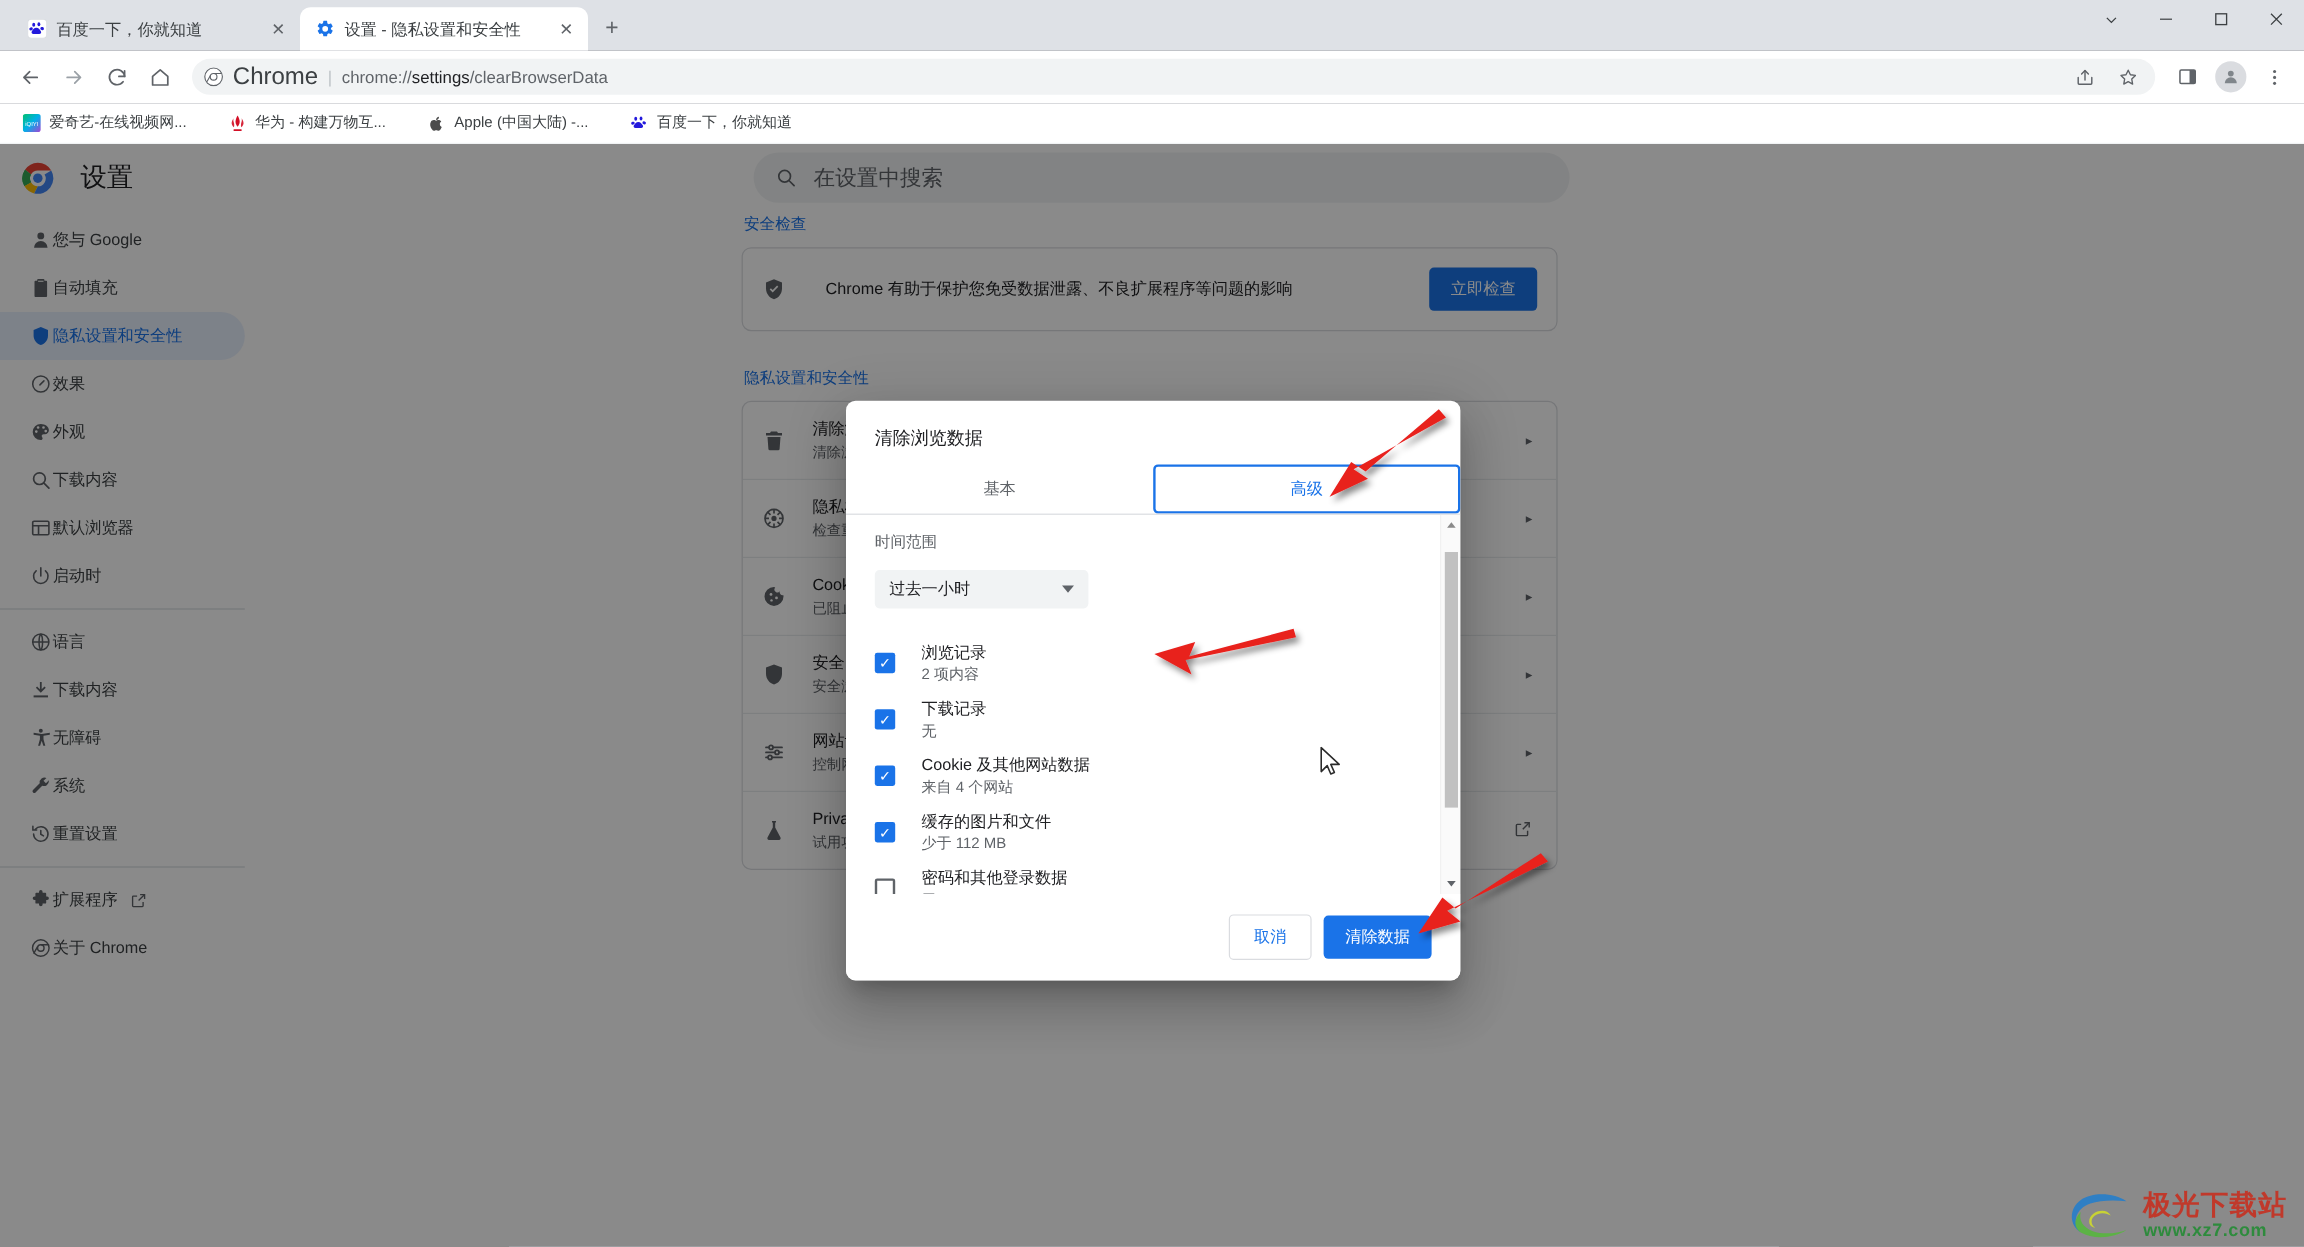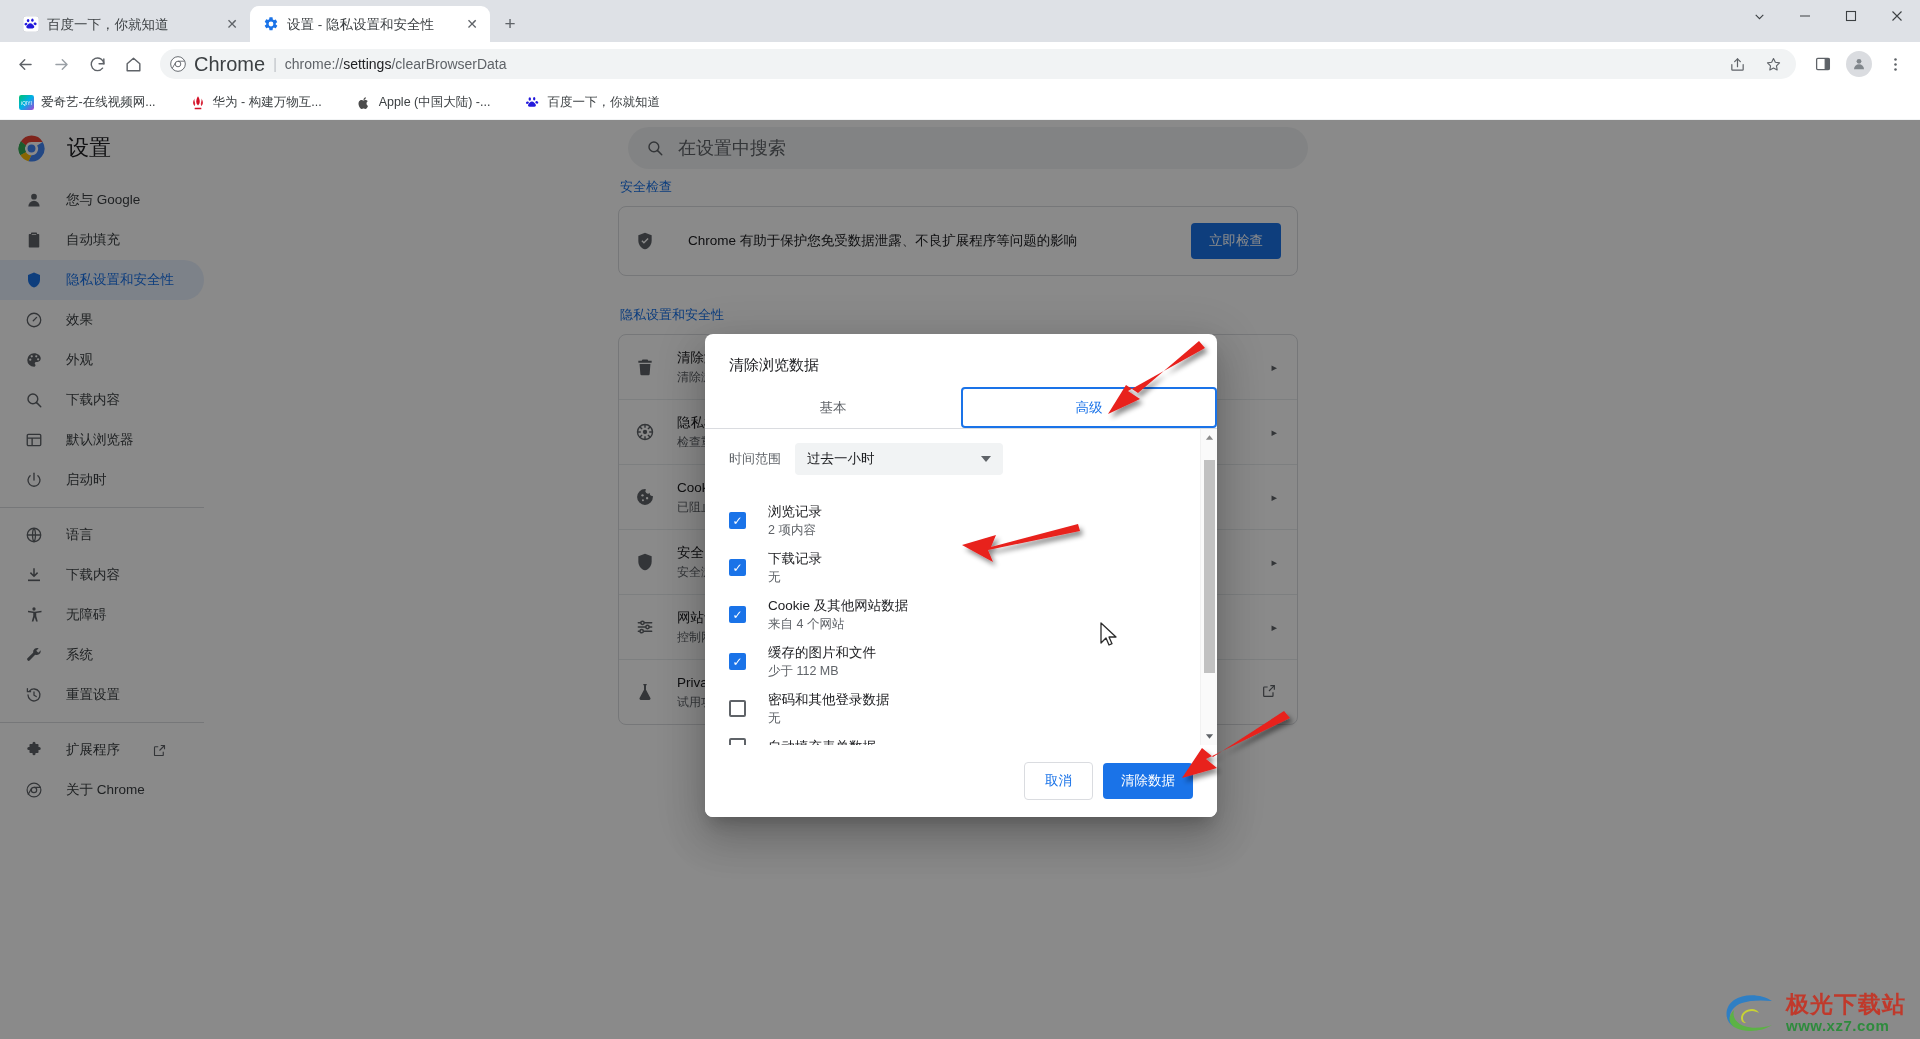--- a/index.html
+++ b/index.html
@@ -108,21 +108,21 @@
     height: 42px; background: #f1f3f4; border-radius: 21px;
     display: flex; align-items: center; gap: 14px; padding: 0 18px;
   }
   .search-ph { font-size: 18px; color: #5f6368; }
 
   .sidebar {
     position: absolute; left: 0; top: 56px; width: 250px; bottom: 0;
     padding-top: 4px;
   }
   .nav-item {
-    display: flex; align-items: center; gap: 22px;
+    display: flex; align-items: center; 
     height: 40px; padding-left: 24px; margin-right: 46px;
     border-radius: 0 20px 20px 0;
     font-size: 13.5px; color: #3c4043;
   }
   .nav-item.sel { background: #e8f0fe; color: #1a73e8; }
   .nav-item.sel .nav-ico { color: #1a73e8; }
   .nav-ico { width: 20px; height: 20px; flex: 0 0 20px; color: #5f6368; display:flex;align-items:center;justify-content:center;}
   .nav-sep { height: 1px; background: #dadce0; margin: 7px 46px 7px 0; }
   .nav-ext { margin-left: 10px; color: #5f6368; display: inline-flex; }
 
@@ -166,24 +166,24 @@
     flex: 1 1 50%; display: flex; align-items: center; justify-content: center;
     font-size: 13.5px; color: #5f6368; background: #fff;
   }
   .dlg-tab.active {
     color: #1a73e8; border: 2px solid #1a73e8; border-radius: 4px;
   }
   .dlg-div { height: 1px; background: #dadce0; }
   .dlg-body { flex: 1 1 auto; position: relative; overflow: hidden; }
   .dlg-scroll { position: absolute; inset: 0; right: 17px; padding: 14px 0 0 24px; }
 
-  .tr-row { display: flex; align-items: center; gap: 14px; margin-bottom: 22px; }
+  .tr-row { display: flex; gap: 14px; margin-bottom: 22px; flex-direction: column; }
   .tr-label { font-size: 13px; color: #5f6368; }
   .tr-select {
-    background: #f1f3f4; border-radius: 4px; height: 32px; width: 208px;
+    background: #f1f3f4; border-radius: 4px; height: 32px; width: 178px;
     display: flex; align-items: center; padding: 0 12px; gap: 8px;
   }
   .tr-value { font-size: 13.5px; color: #202124; flex: 1 1 auto; }
   .tr-caret { width: 0; height: 0; border-left: 5px solid transparent; border-right: 5px solid transparent; border-top: 6px solid #5f6368; }
 
   .cb-item { display: flex; align-items: center; gap: 22px; padding: 5px 0; }
   .cb-box {
     width: 17px; height: 17px; flex: 0 0 17px; border-radius: 2px;
     display: flex; align-items: center; justify-content: center;
   }

